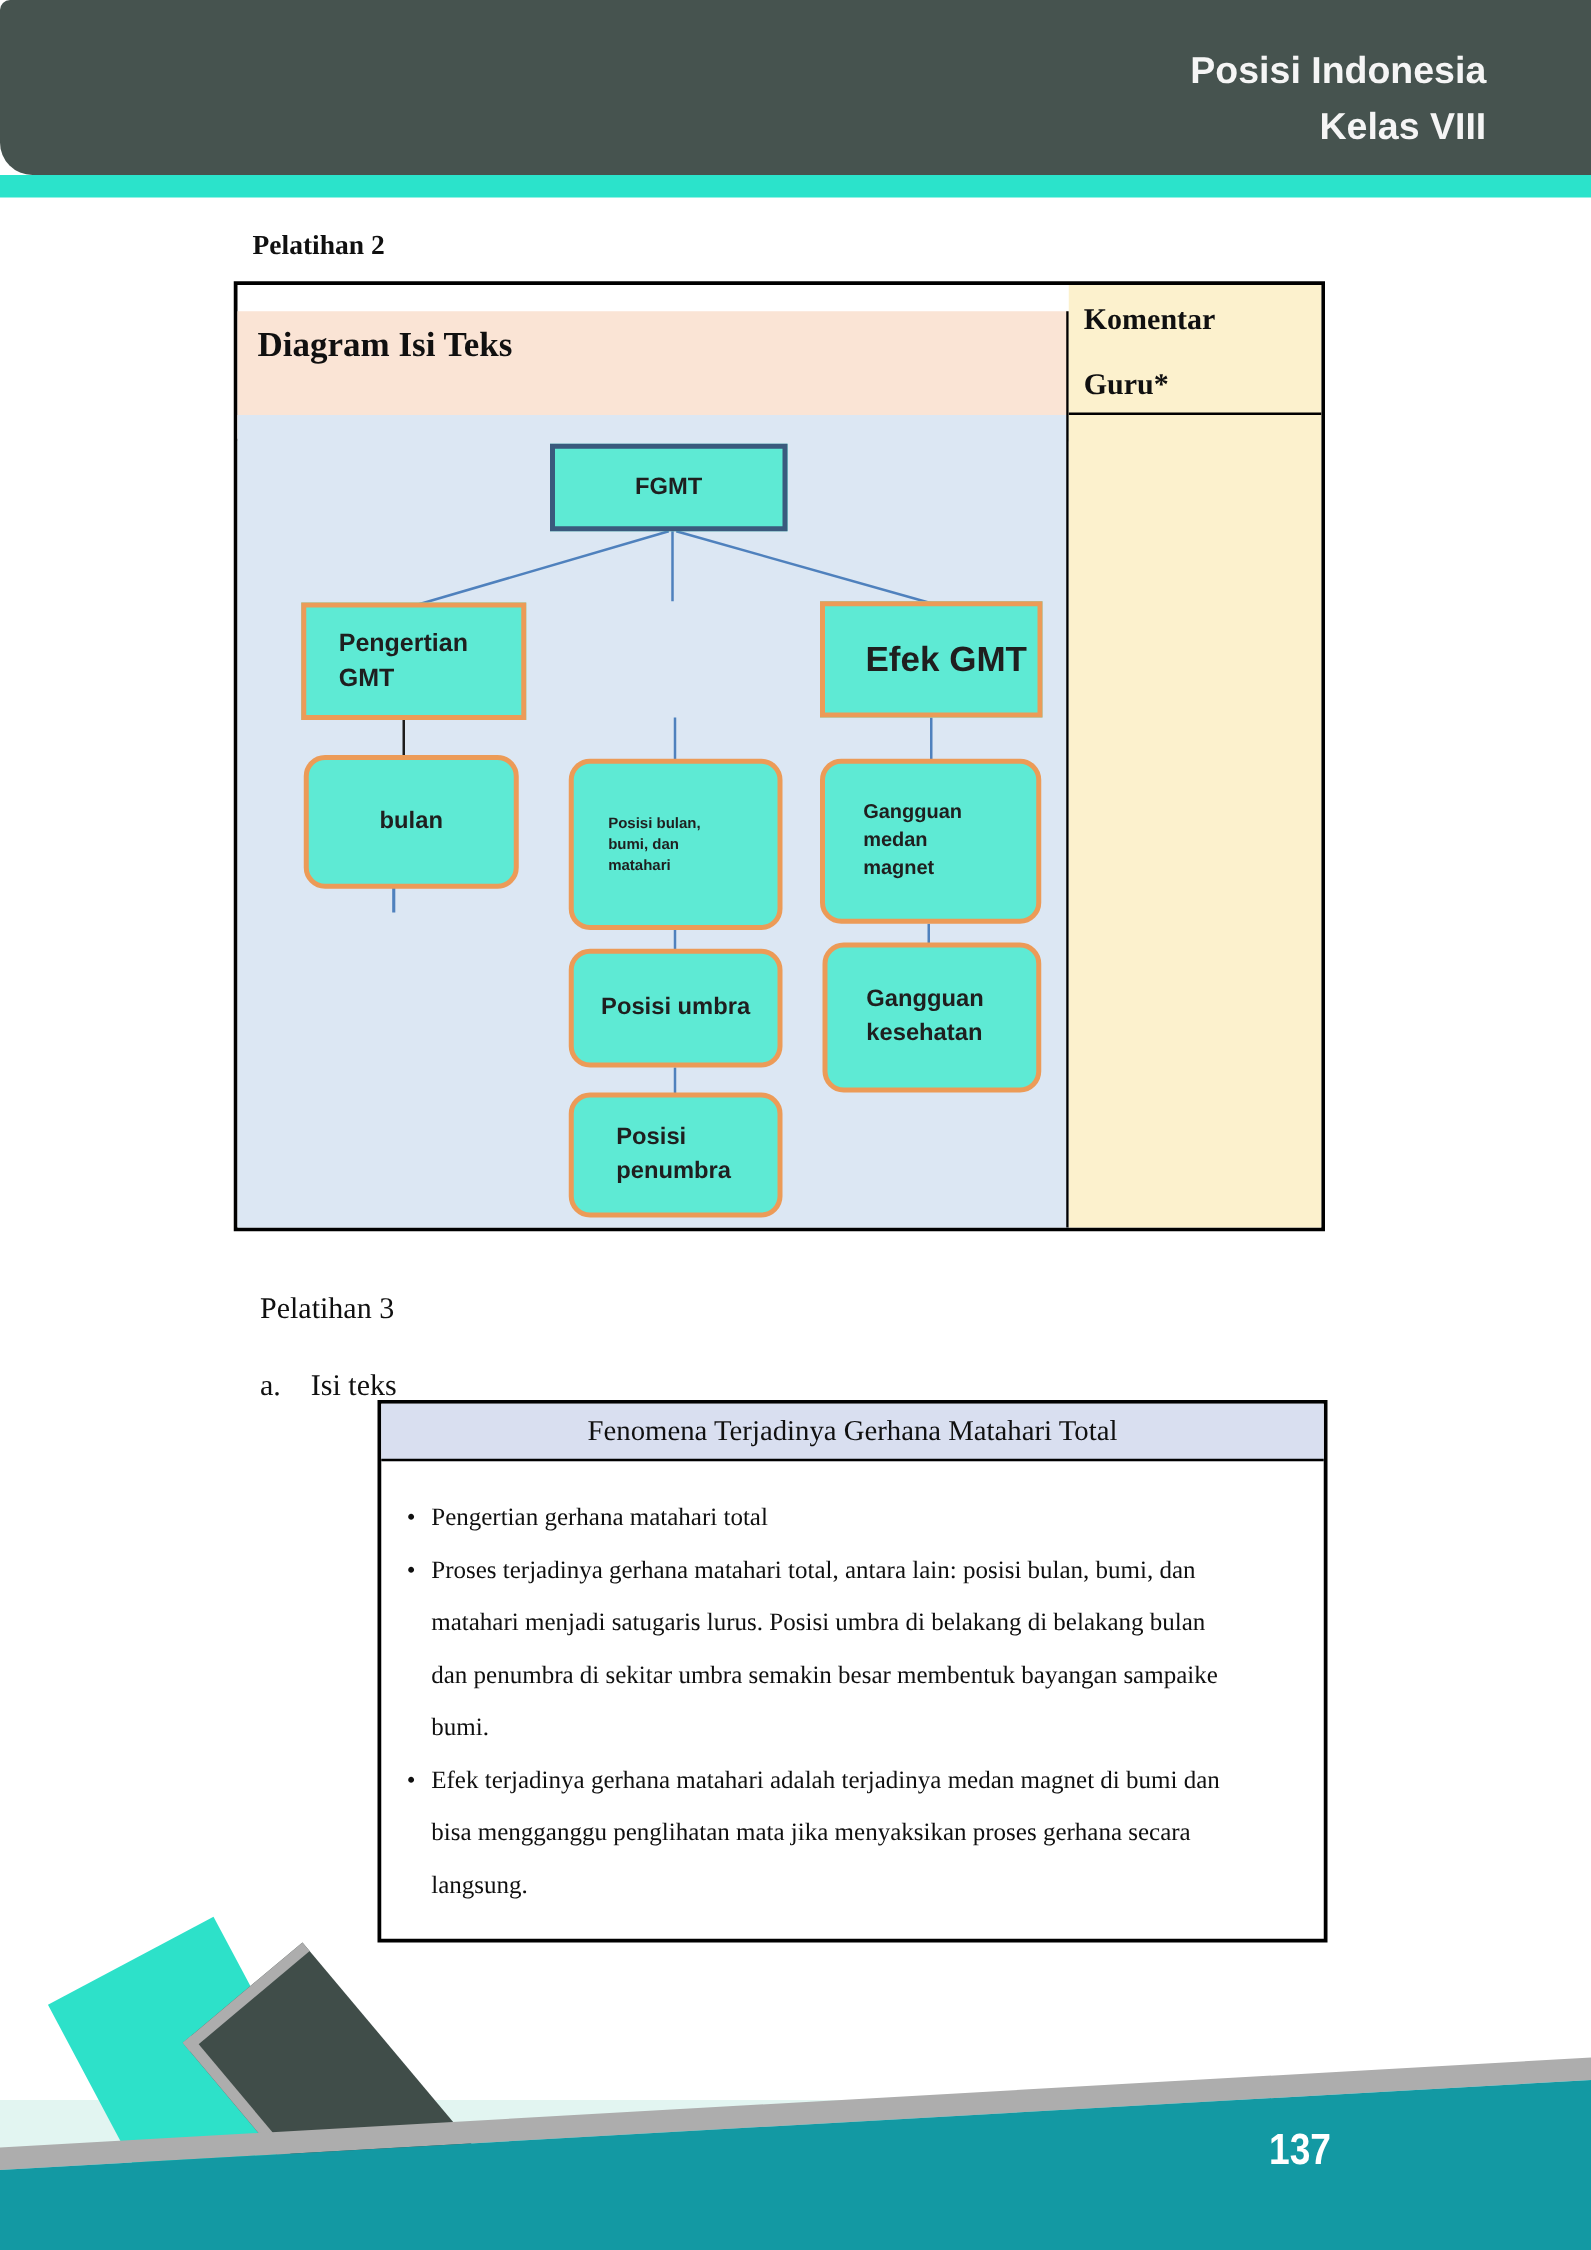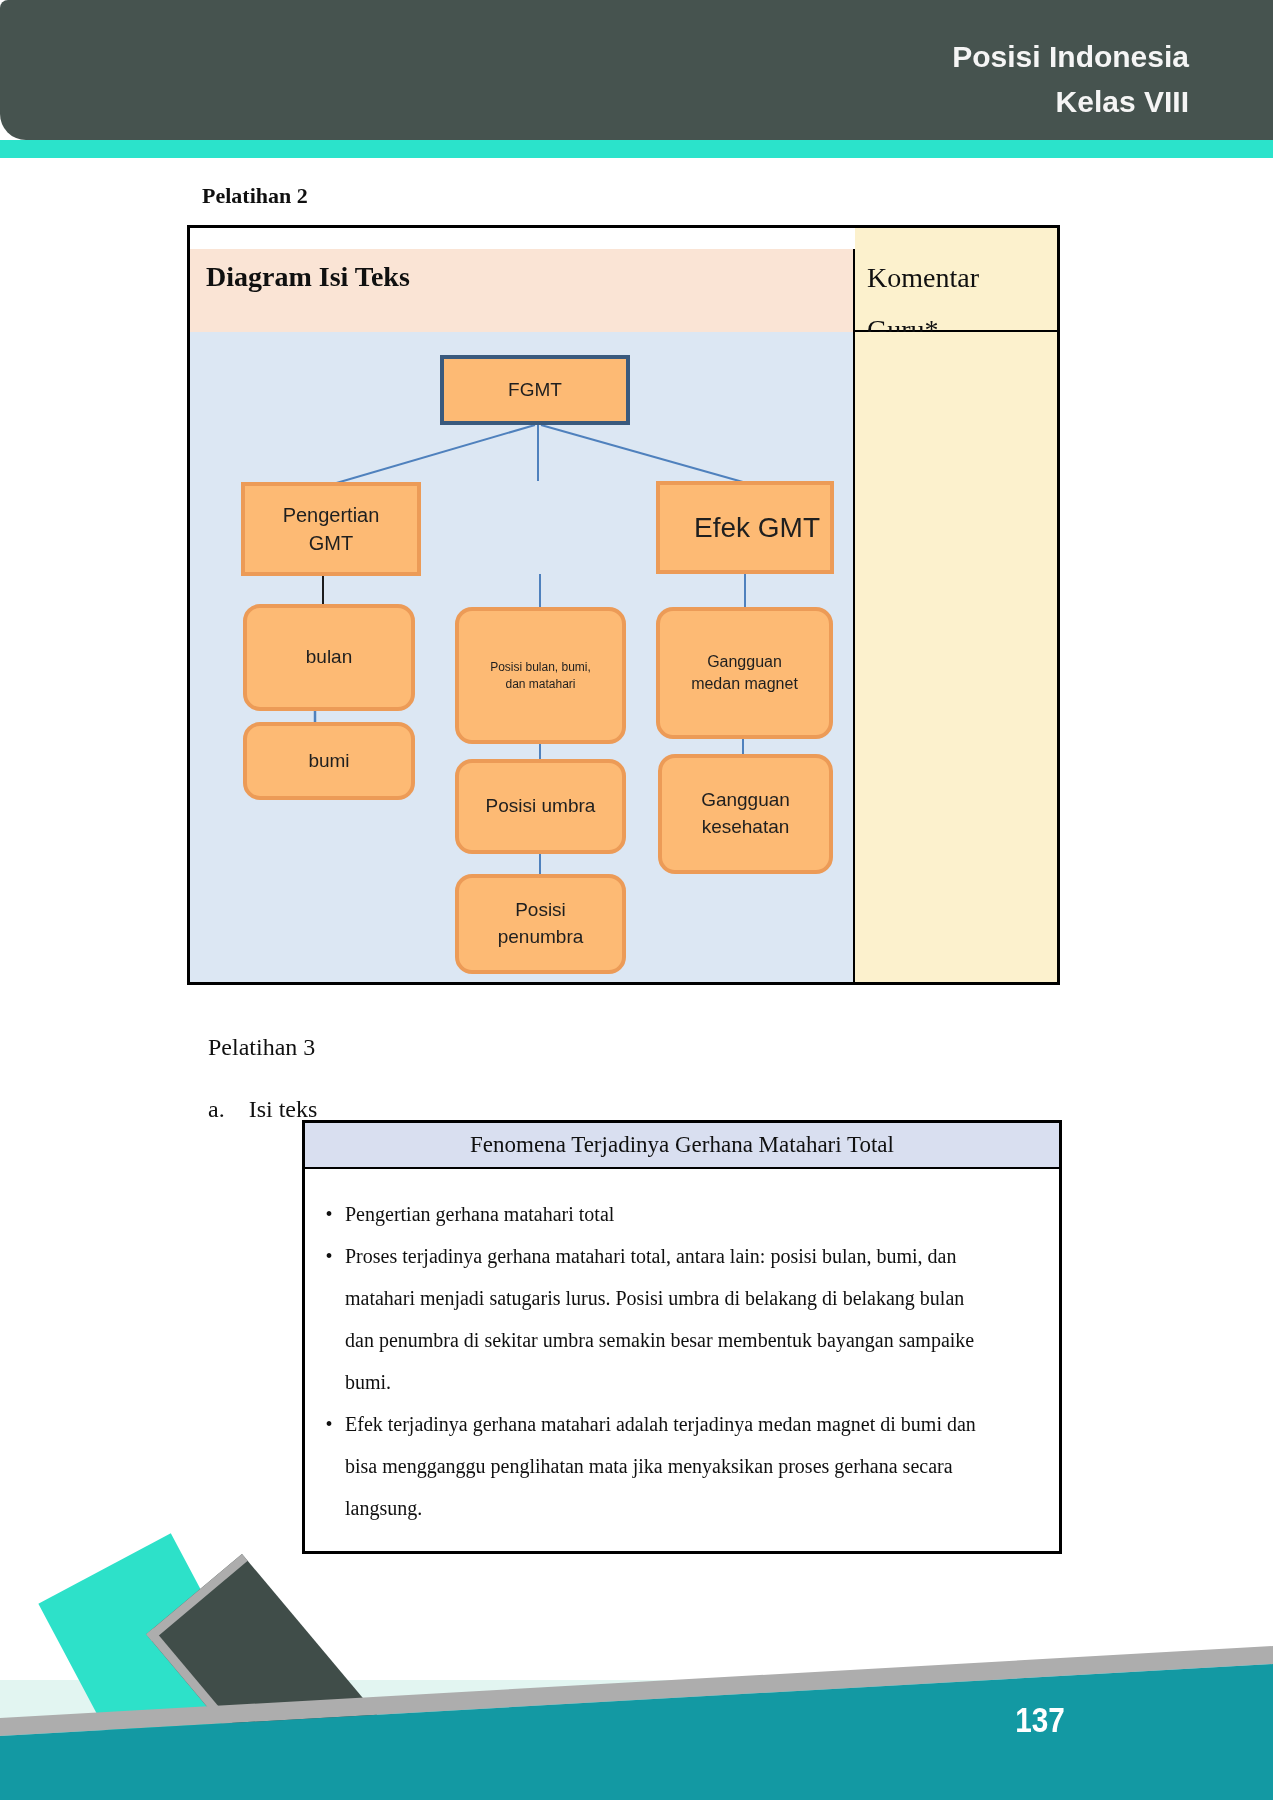--- a/index.html
+++ b/index.html
@@ -16,29 +16,29 @@
   
   .p2-title{position:absolute;left:202px;top:183px;font-size:22px;font-weight:bold;}
 
   .table1{position:absolute;left:187px;top:225px;width:873px;height:760px;
           border:3px solid #000;box-sizing:border-box;}
   .t1-h-left{position:absolute;left:0;top:0;width:665px;height:104px;background:#FAE4D5;
              border-right:2px solid #000;border-bottom:2px solid #000;box-sizing:border-box;
              font-size:28px;font-weight:bold;padding:12px 0 0 16px;margin-top:21px;}
   .t1-h-right{position:absolute;left:665px;top:0;width:202px;height:104px;background:#FCF1CD;
               border-bottom:2px solid #000;box-sizing:border-box;
-              font-size:28px;font-weight:normal;padding:24px 0 0 12px;line-height:52px;}
+              font-size:24px;font-weight:bold;padding:2px 0 0 12px;line-height:52px;}
   .t1-cell-diagram{position:absolute;left:0;top:104px;width:665px;height:650px;background:#DCE7F3;
                    border-right:2px solid #000;box-sizing:border-box;}
   .t1-cell-comment{position:absolute;left:665px;top:104px;width:202px;height:650px;background:#FCF1CD;}
 
   
-  .dbox{position:absolute;background:#fdba74;display:flex;align-items:center;justify-content:center;
-        text-align:center;font-family:"Liberation Sans", sans-serif;color:#1f1f1f;
-        box-sizing:border-box;line-height:1.4;}
+  .dbox{position:absolute;background:#5eead4;display:flex;align-items:center;justify-content:center;
+        font-family:"Liberation Sans", sans-serif;color:#1f1f1f;
+        box-sizing:border-box;line-height:1.4;font-weight:bold;}
   .sq{border:4px solid #EC9B57;}
   .rd{border:4px solid #EC9B57;border-radius:17px;}
   .fgmt{border:4px solid #3A5A7D;}
   .dbox .inner{display:block;}
   .conn-svg{position:absolute;left:0;top:0;}
 
   
   .p3-title{position:absolute;left:208px;top:1034px;font-size:24px;}
   .p3-item{position:absolute;left:208px;top:1096px;font-size:24px;}
   .p3-item .lbl{margin-left:24px;}
@@ -109,23 +109,20 @@
       <div class="dbox sq" style="left:51px;top:150px;width:180px;height:94px;font-size:20px;">
         <span class="inner" style="width:120px;">Pengertian GMT</span>
       </div>
       <div class="dbox sq" style="left:466px;top:149px;width:178px;height:93px;font-size:28px;padding-left:24px;">
         <span class="inner">Efek GMT</span>
       </div>
 
       <div class="dbox rd" style="left:53px;top:272px;width:172px;height:107px;font-size:19px;">
         <span class="inner">bulan</span>
       </div>
-      <div class="dbox rd" style="left:53px;top:390px;width:172px;height:78px;font-size:19px;">
-        <span class="inner">bumi</span>
-      </div>
 
       <div class="dbox rd" style="left:265px;top:275px;width:171px;height:137px;font-size:12px;">
         <span class="inner" style="width:108px;">Posisi bulan, bumi, dan matahari</span>
       </div>
       <div class="dbox rd" style="left:265px;top:427px;width:171px;height:95px;font-size:19px;">
         <span class="inner">Posisi umbra</span>
       </div>
       <div class="dbox rd" style="left:265px;top:542px;width:171px;height:100px;font-size:19px;">
         <span class="inner" style="width:95px;">Posisi penumbra</span>
       </div>

